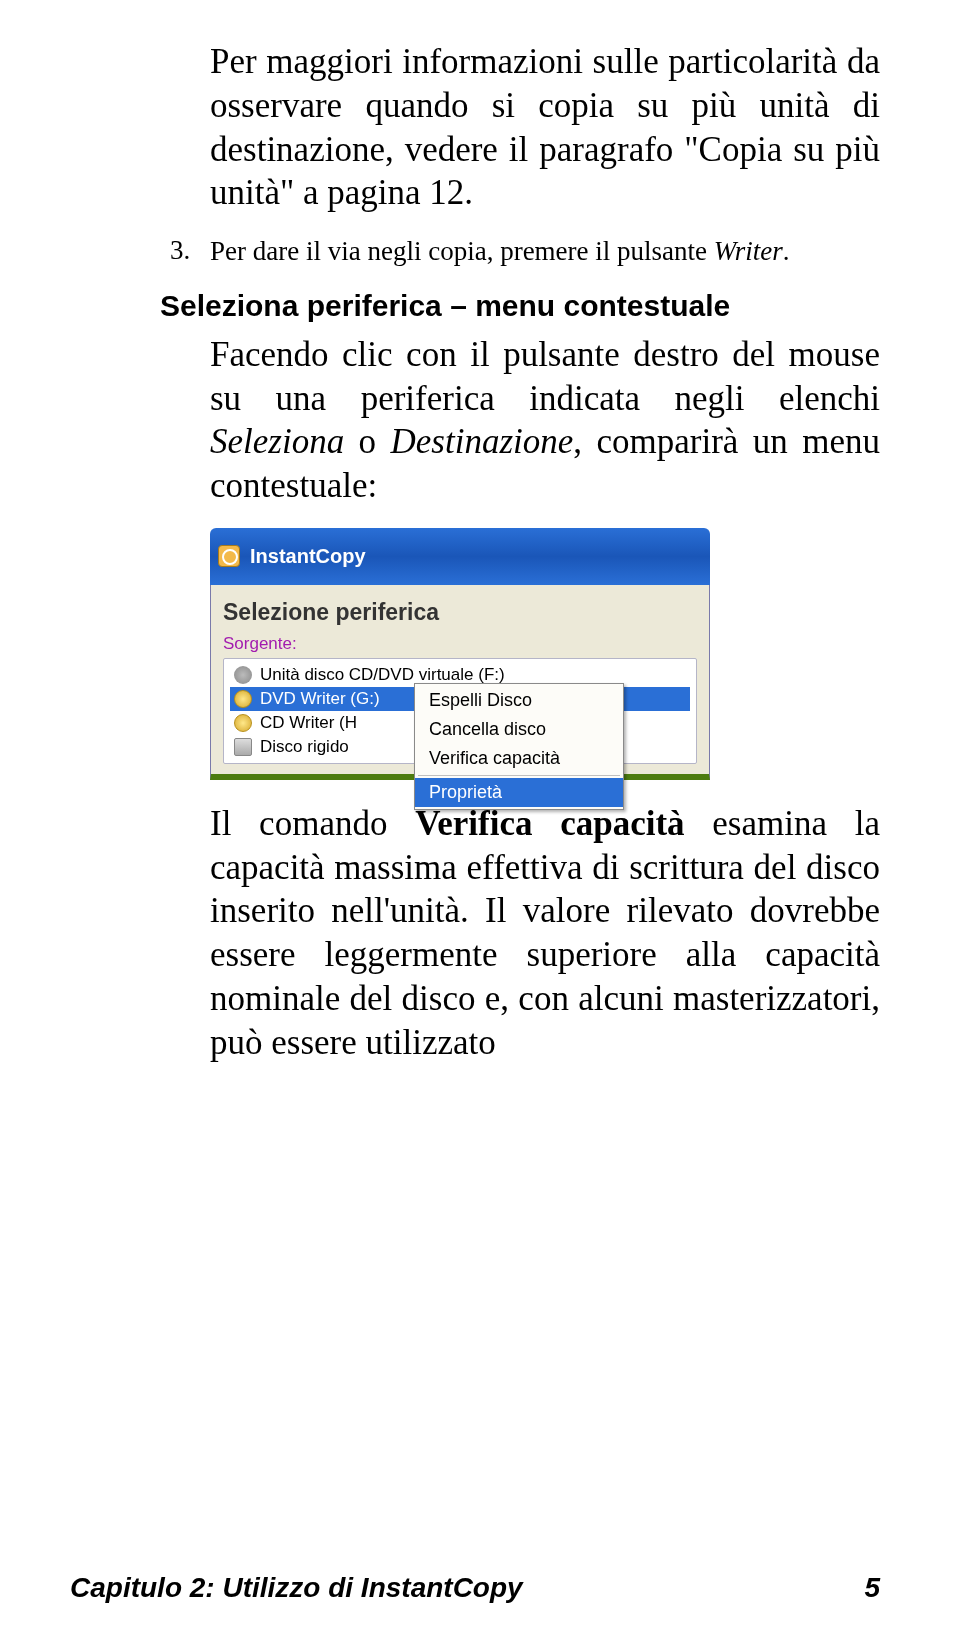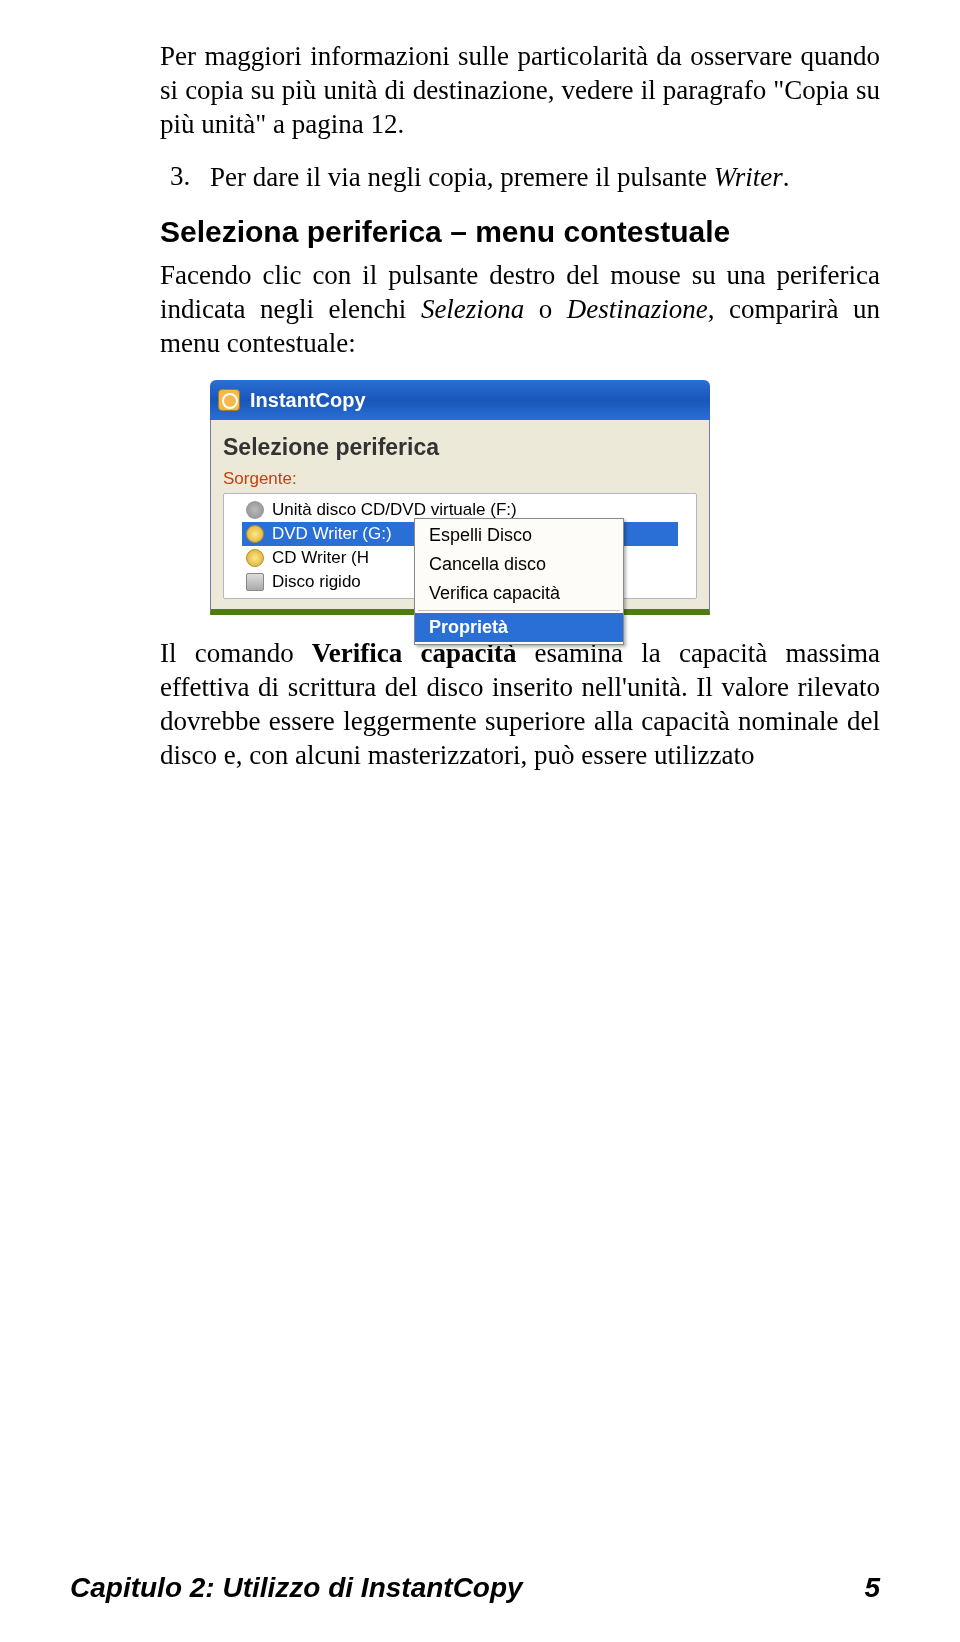--- a/index.html
+++ b/index.html
@@ -8,24 +8,25 @@
     height: 1642px;
     background: #fff;
     font-family: Georgia, 'Times New Roman', serif;
     color: #000;
     position: relative;
   }
   .page {
     padding: 40px 80px 0 160px;
   }
   .para-indent {
-    font-size: 27px;
+    font-size: 35px;
     line-height: 1.25;
     text-align: justify;
     margin-bottom: 20px;
+    margin-left: 50px;
   }
   .h2 {
     font-family: Liberation Sans, sans-serif;
     font-weight: bold;
     font-size: 30px;
     margin: 20px 0 10px 0;
   }
   .num-item {
     display: flex;
     margin-left: 10px;
@@ -47,21 +48,21 @@
 
   
   .shot {
     margin: 18px auto 22px 50px;
     width: 500px;
     font-family: Tahoma, Arial, sans-serif;
     font-size: 18px;
     color: #000;
   }
   .titlebar {
-    height: 40px;
+    height: 57px;
     background: linear-gradient(#2a6fd6, #1a56b8, #2a6fd6);
     border-radius: 6px 6px 0 0;
     display: flex;
     align-items: center;
     padding: 0 8px;
   }
   .title-icon {
     width: 22px; height: 22px;
     background: #f3b94a;
     border-radius: 4px;
@@ -90,28 +91,28 @@
     padding: 14px 12px 10px 12px;
   }
   .group-title {
     font-weight: bold;
     font-size: 23px;
     color: #333;
     margin-bottom: 6px;
   }
   .grp-label {
     font-size: 17px;
-    color: #c2410c;
+    color: #a21caf;
     margin: 8px 0 4px 0;
   }
   .list {
     background: #fff;
     border: 1px solid #b5b5c8;
     border-radius: 2px;
-    padding: 4px 18px;
+    padding: 4px 6px;
     position: relative;
   }
   .list-item {
     display: flex;
     align-items: center;
     padding: 2px 4px;
     font-size: 17px;
   }
   .list-item.selected {
     background: #2a6fd6;
@@ -144,21 +145,21 @@
     color: #000;
   }
   .ctx-sep {
     height: 1px;
     background: #c0c0c0;
     margin: 2px 3px;
   }
   .ctx-item.hl {
     background: #2a6fd6;
     color: #fff;
-    font-weight: bold;
+    font-weight: normal;
   }
 
   .footer {
     position: absolute;
     bottom: 38px;
     left: 70px;
     right: 80px;
     display: flex;
     justify-content: space-between;
     font-family: Arial, Helvetica, sans-serif;

